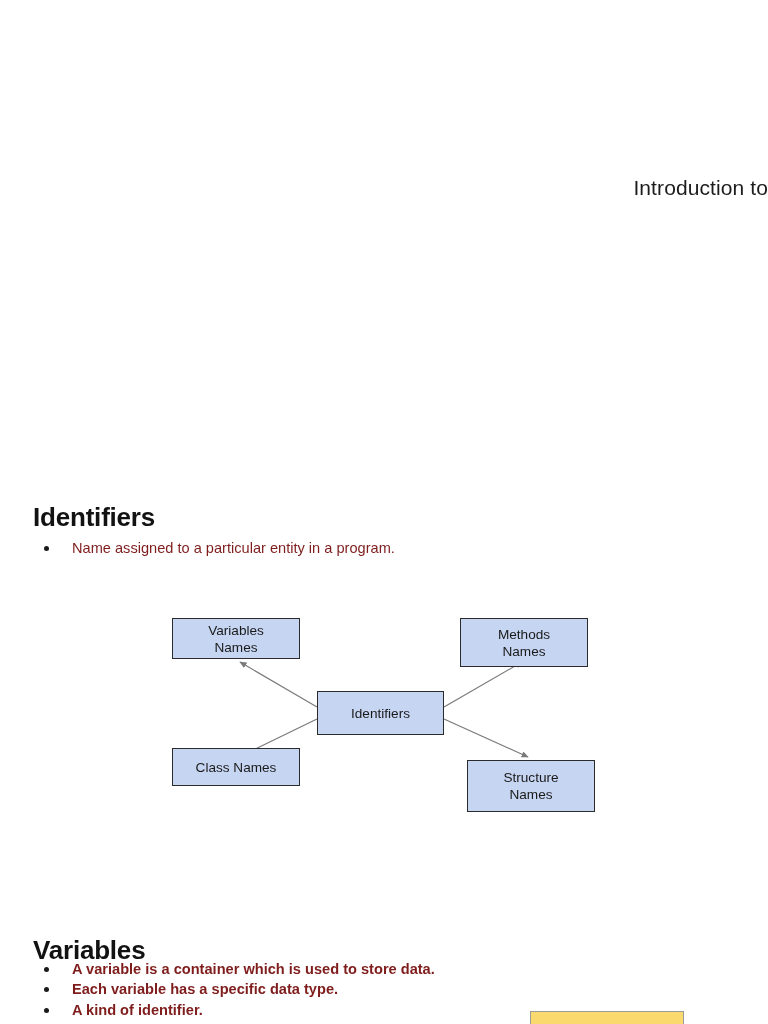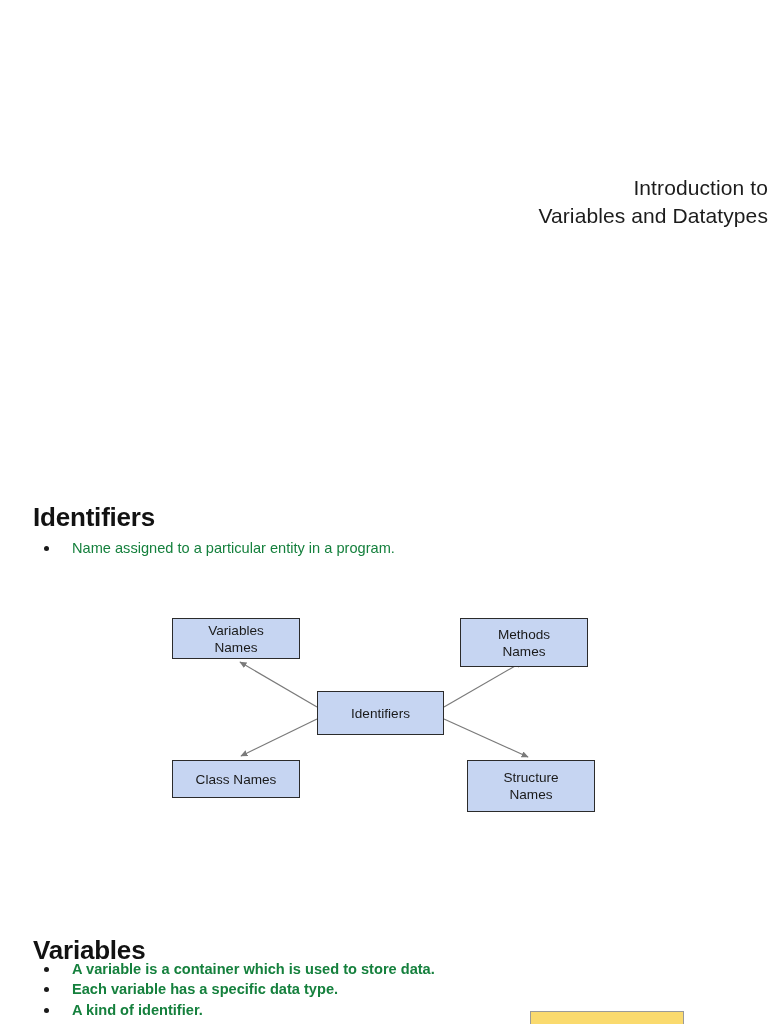--- a/index.html
+++ b/index.html
@@ -60,21 +60,21 @@
     width: 700px;
   }
   #bullets-identifiers { top: 538px; }
   #bullets-variables   { top: 959px; font-weight: bold; }
 
   .bullet-list li {
     position: relative;
     padding-left: 39px;
     font-size: 14.6px;
     line-height: 20.3px;
-    color: #15803d;
+    color: #7f1d1d;
     white-space: nowrap;
   }
   .bullet-list li::before {
     content: "";
     position: absolute;
     left: 11px;
     top: 8px;
     width: 5px;
     height: 5px;
     border-radius: 50%;
@@ -107,21 +107,21 @@
     text-align: center;
     font-size: 13.6px;
     line-height: 17px;
     color: #1a1a1a;
     white-space: pre-line;
     z-index: 2;
   }
   #box-variables  { left: 172px; top: 18px;  width: 128px; height: 41px; }
   #box-methods    { left: 460px; top: 18px;  width: 128px; height: 49px; }
   #box-identifiers{ left: 317px; top: 91px;  width: 127px; height: 44px; }
-  #box-class      { left: 172px; top: 160px; width: 128px; height: 38px; }
+  #box-class      { left: 172px; top: 148px; width: 128px; height: 38px; }
   #box-structure  { left: 467px; top: 160px; width: 128px; height: 52px; }
 
   
   #bottom-callout {
     position: absolute;
     left: 530px;
     top: 1011px;
     width: 154px;
     height: 20px;
     box-sizing: border-box;
@@ -133,21 +133,20 @@
     line-height: 18px;
     color: #1a1a1a;
     text-align: center;
   }
 </style>
 </head>
 <body>
 
 <div id="doc-title" class="doc-title">
   <span class="line">Introduction to</span>
-  <span class="line">Variables and Datatypes</span>
 </div>
 
 <h2 id="heading-identifiers" class="section-heading">Identifiers</h2>
 
 <ul id="bullets-identifiers" class="bullet-list">
   <li>Name assigned to a particular entity in a program.</li>
 </ul>
 
 <div id="identifier-diagram">
   <svg viewBox="0 0 768 215" xmlns="http://www.w3.org/2000/svg">

